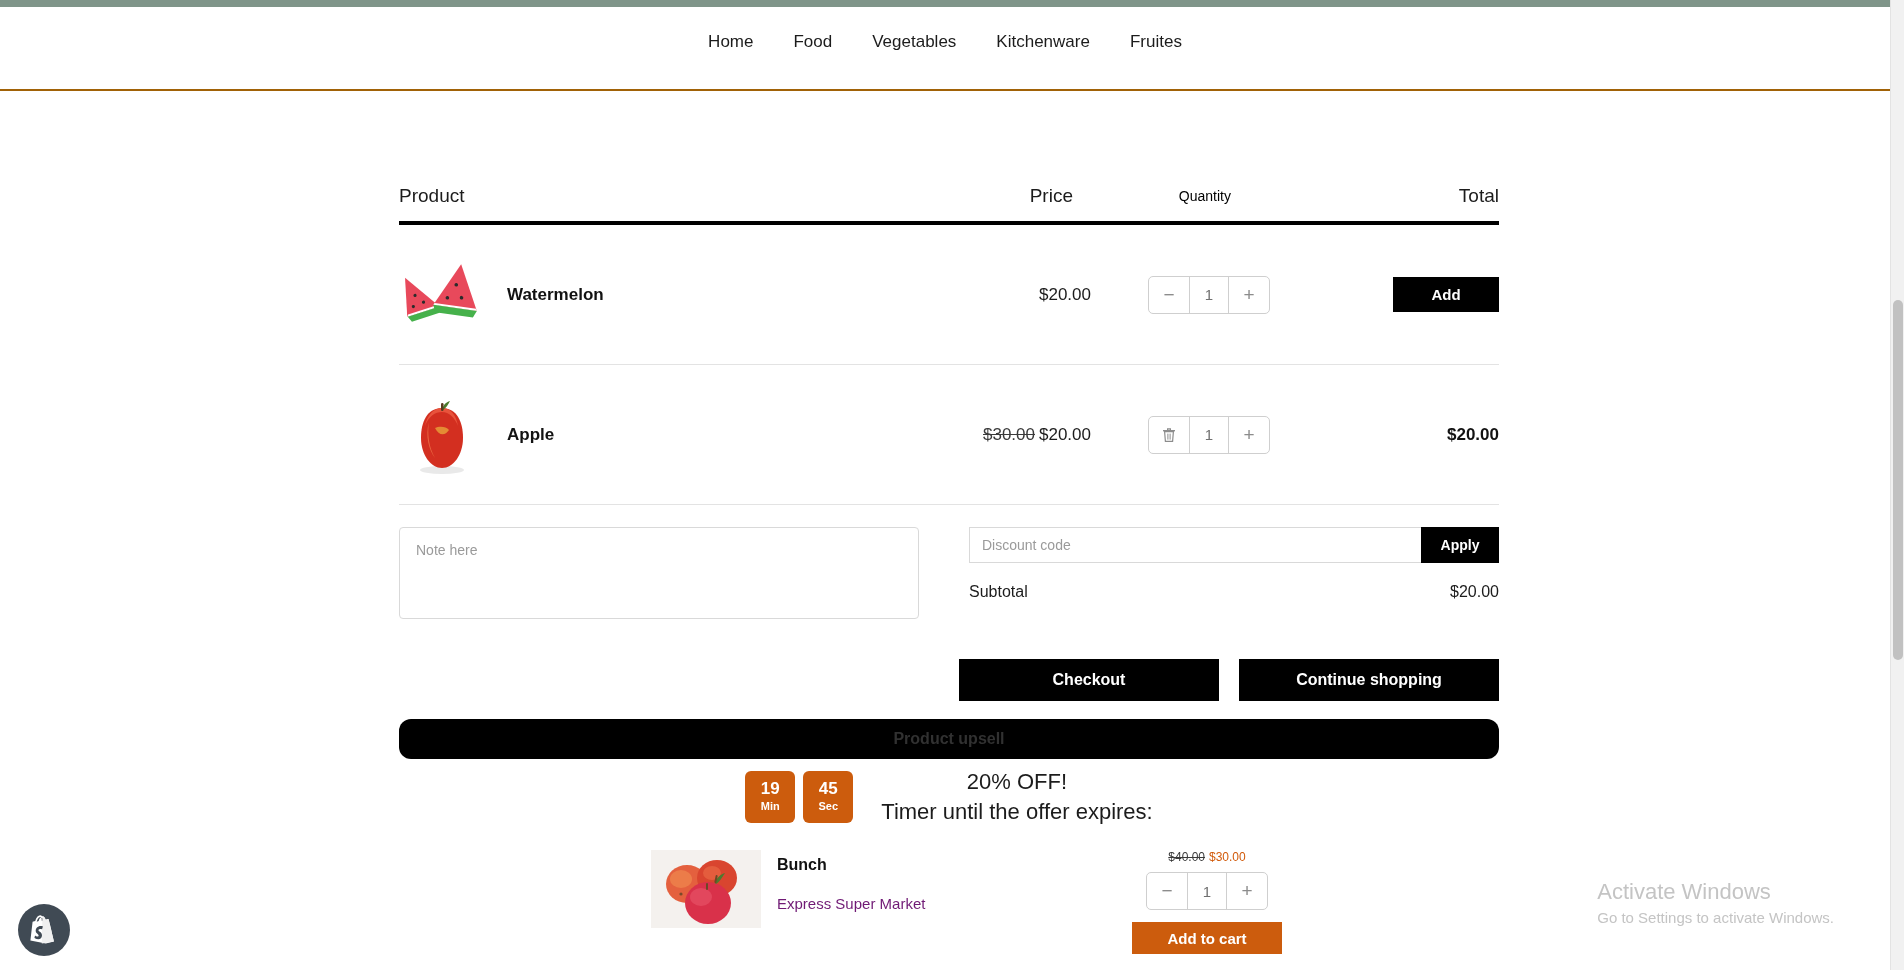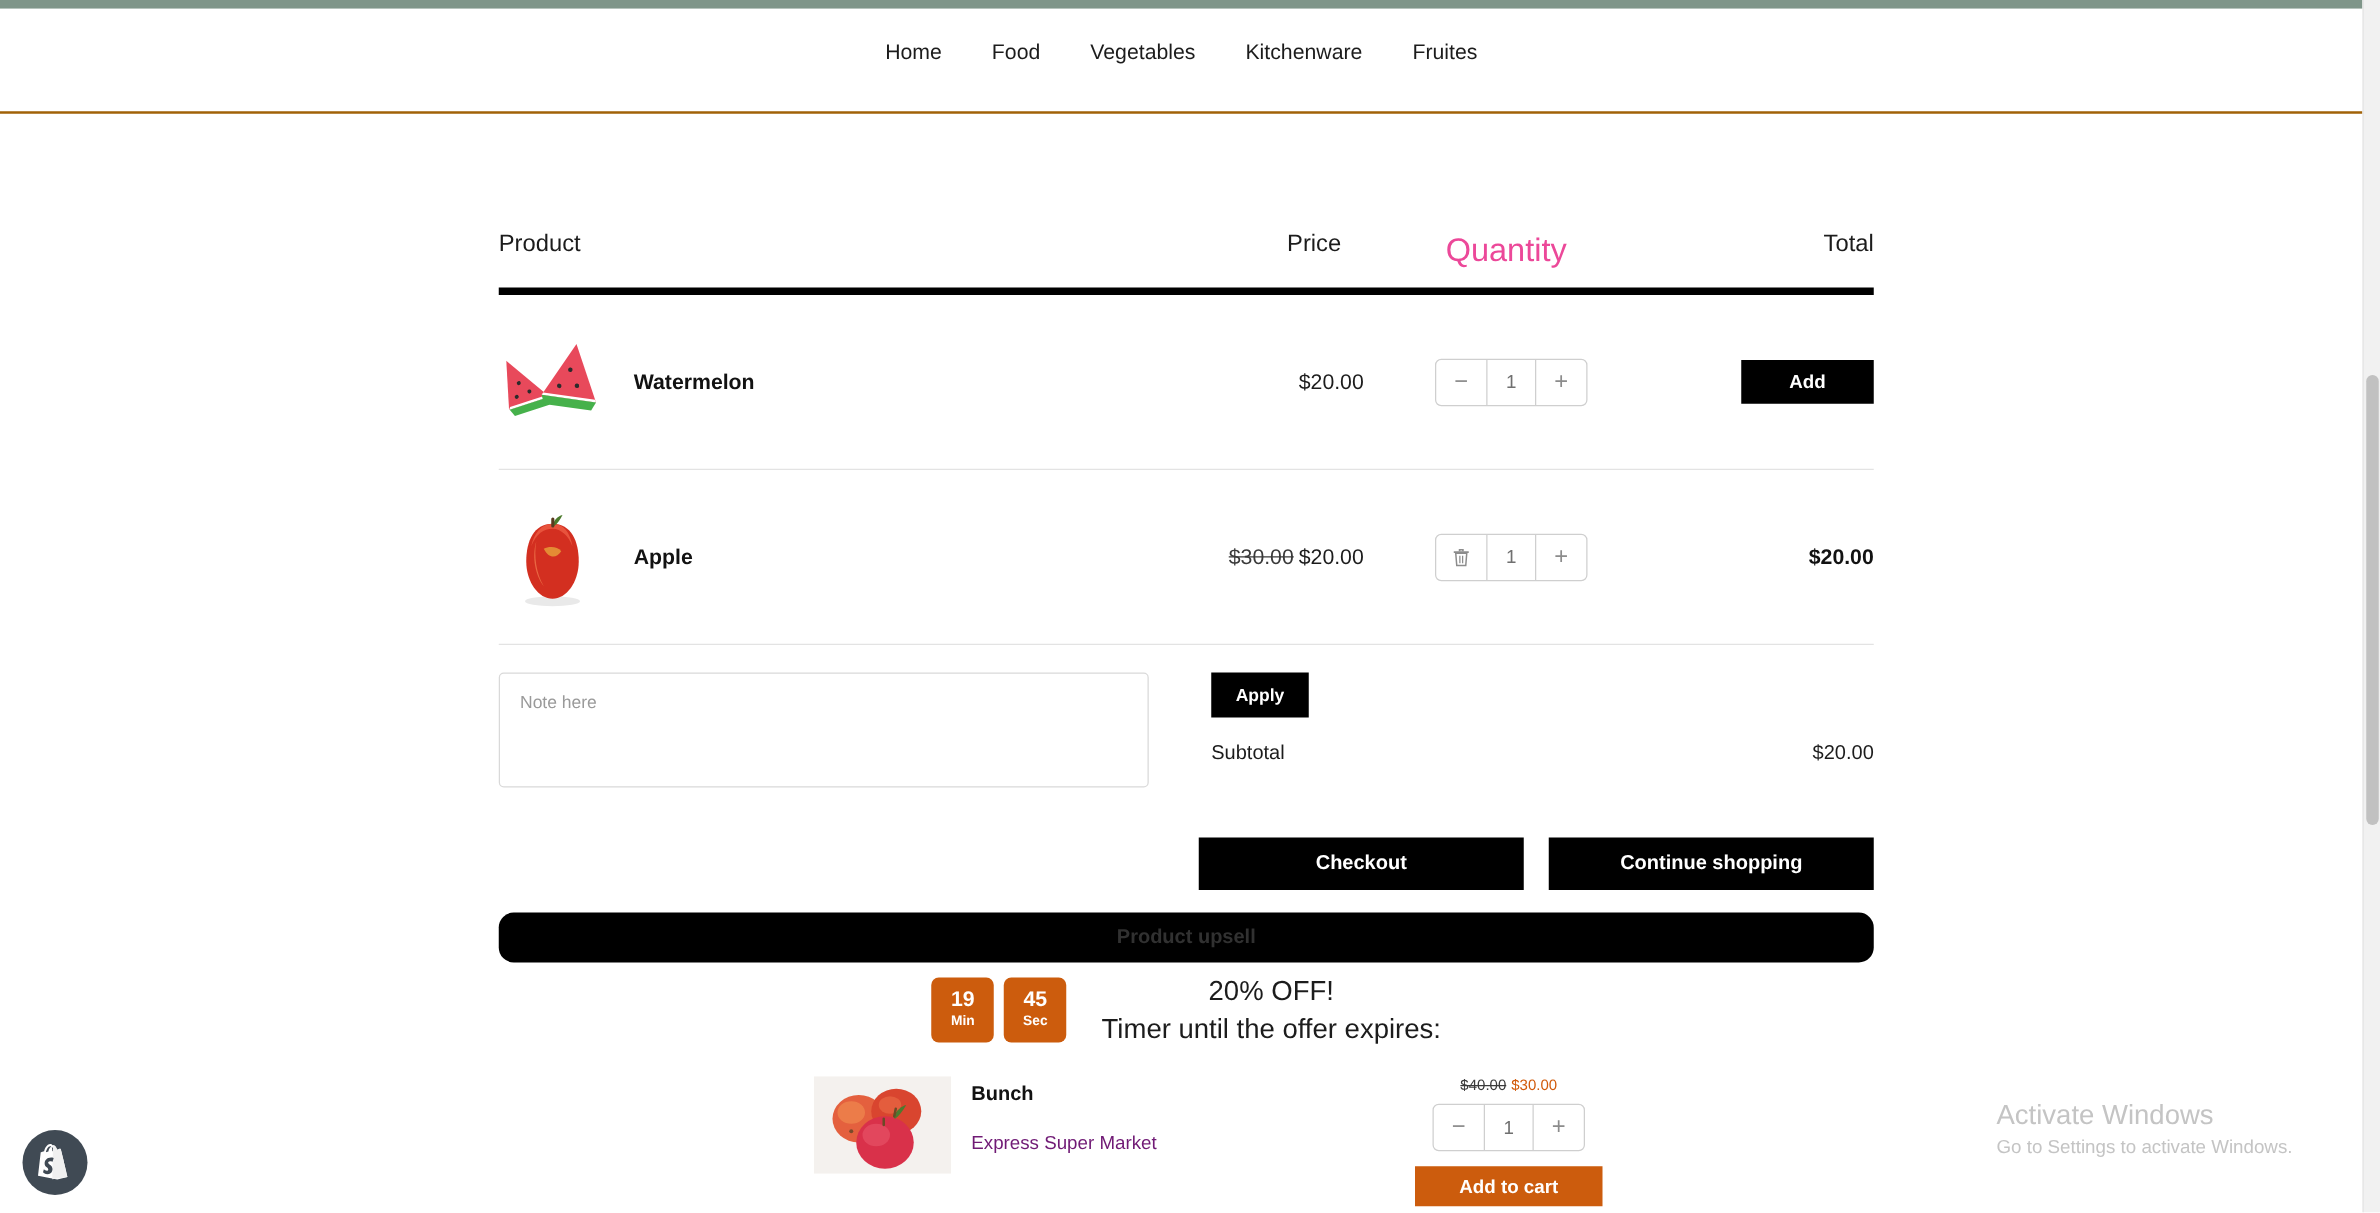--- a/index.html
+++ b/index.html
@@ -31,27 +31,27 @@
     font-size: 17px; color:#1c1c1c; line-height:1;
     padding: 4px 6px; cursor:pointer; white-space:nowrap;
   }
 
   
   .cart {
     position: absolute; left: 399px; top: 185px; width: 1100px;
   }
 
   .cart-head {
-    display:flex; align-items:flex-start; padding-bottom: 14px;
-    border-bottom: 6px solid #000000;
+    display:flex; align-items:center; padding-bottom: 14px;
+    border-bottom: 4px solid #000000;
     gap: 20px;
   }
   .col-product { width: 520px; font-size: 19px; color:#1c1c1c; }
   .col-price   { width: 180px; text-align:right; font-size:19px; color:#1c1c1c; padding-right: 8px;}
-  .col-qty     { width: 220px; text-align:center; font-size:26px; color:#ec4899; }
+  .col-qty     { width: 220px; text-align:center; font-size:14px; color:#000000; }
   .col-total   { width: 180px; text-align:right; font-size:19px; color:#1c1c1c; }
 
   .cart-row {
     display:flex; align-items:center;
     height: 140px;
     border-bottom: 1px solid #e3e3e3;
   }
   .prod-cell { width:520px; display:flex; align-items:center; gap: 22px; }
   .prod-thumb { width: 86px; height: 86px; display:flex; align-items:center; justify-content:center; }
   .prod-name { font-size: 17px; font-weight: bold; color:#121212; }
@@ -283,20 +283,21 @@
       </div>
 
       <div class="total-cell">$20.00</div>
     </div>
 
     <div class="mid">
       <textarea class="note-box" placeholder="Note here" style=""></textarea>
 
       <div class="right-col">
         <div class="disc-row">
+          <input class="disc-input" type="text" placeholder="Discount code" style="">
           <button class="btn-apply">Apply</button>
         </div>
         <div class="subtotal-row">
           <span>Subtotal</span>
           <span class="subtotal-val">$20.00</span>
         </div>
       </div>
     </div>
 
     <div class="actions">

